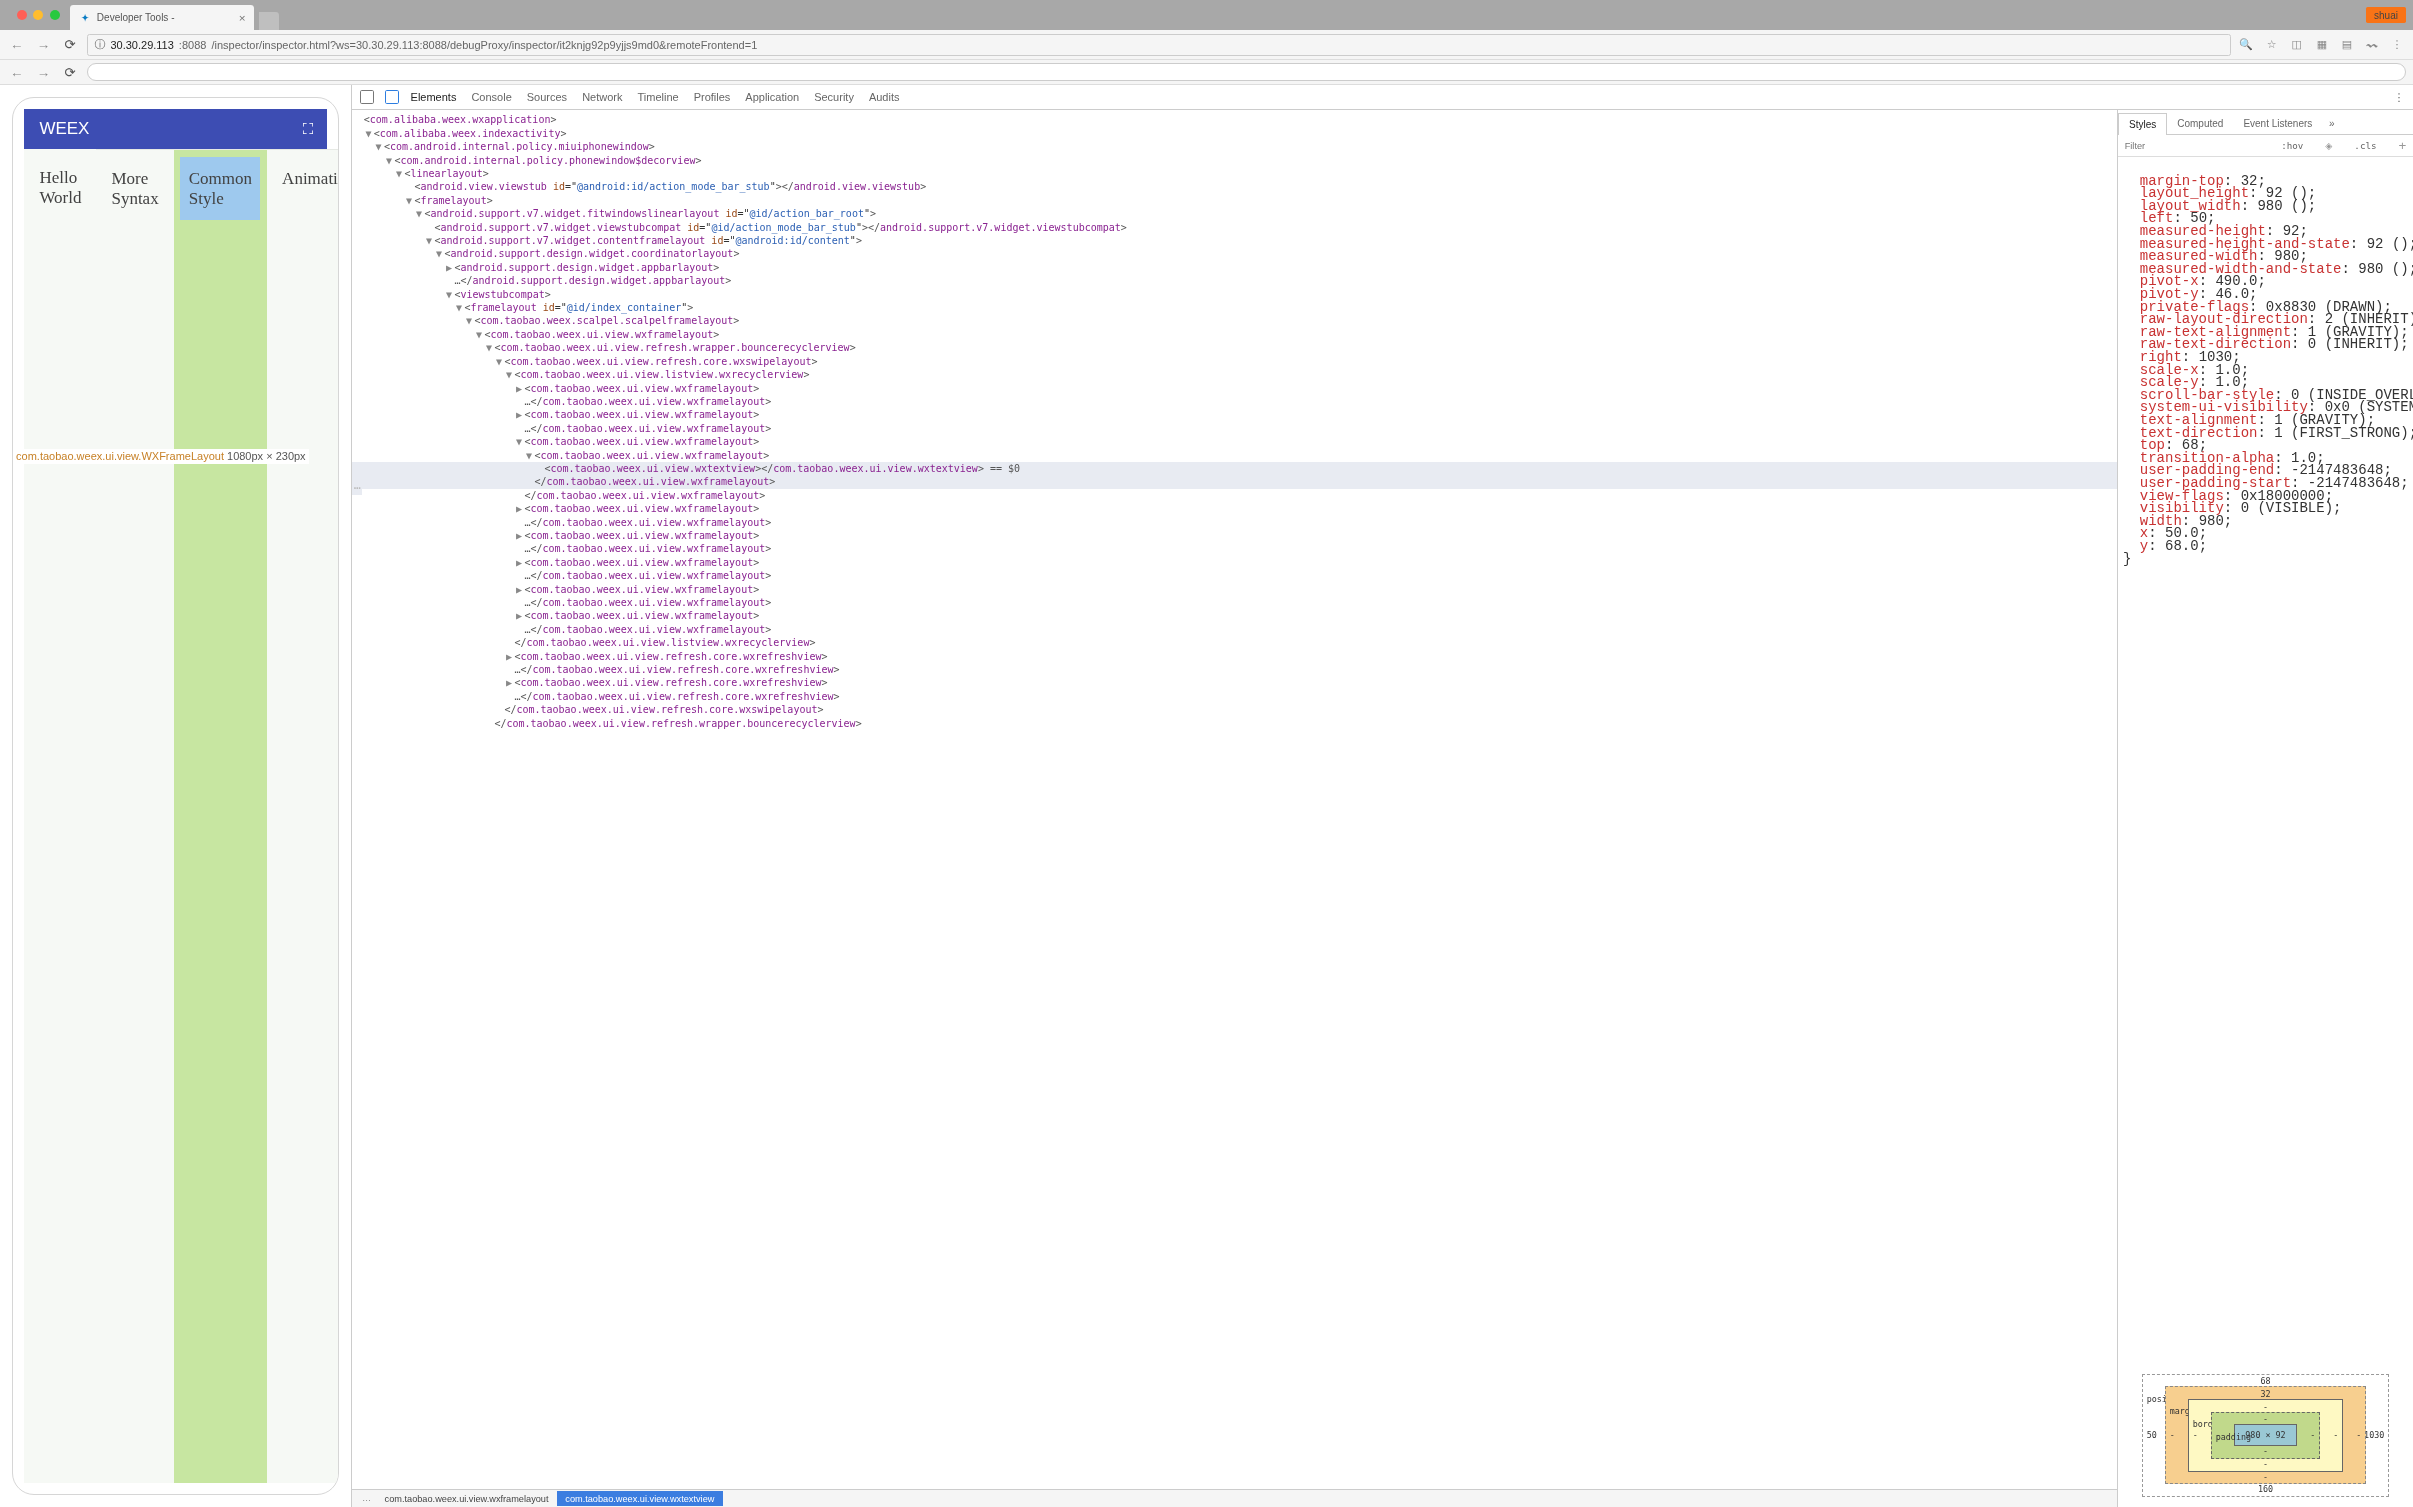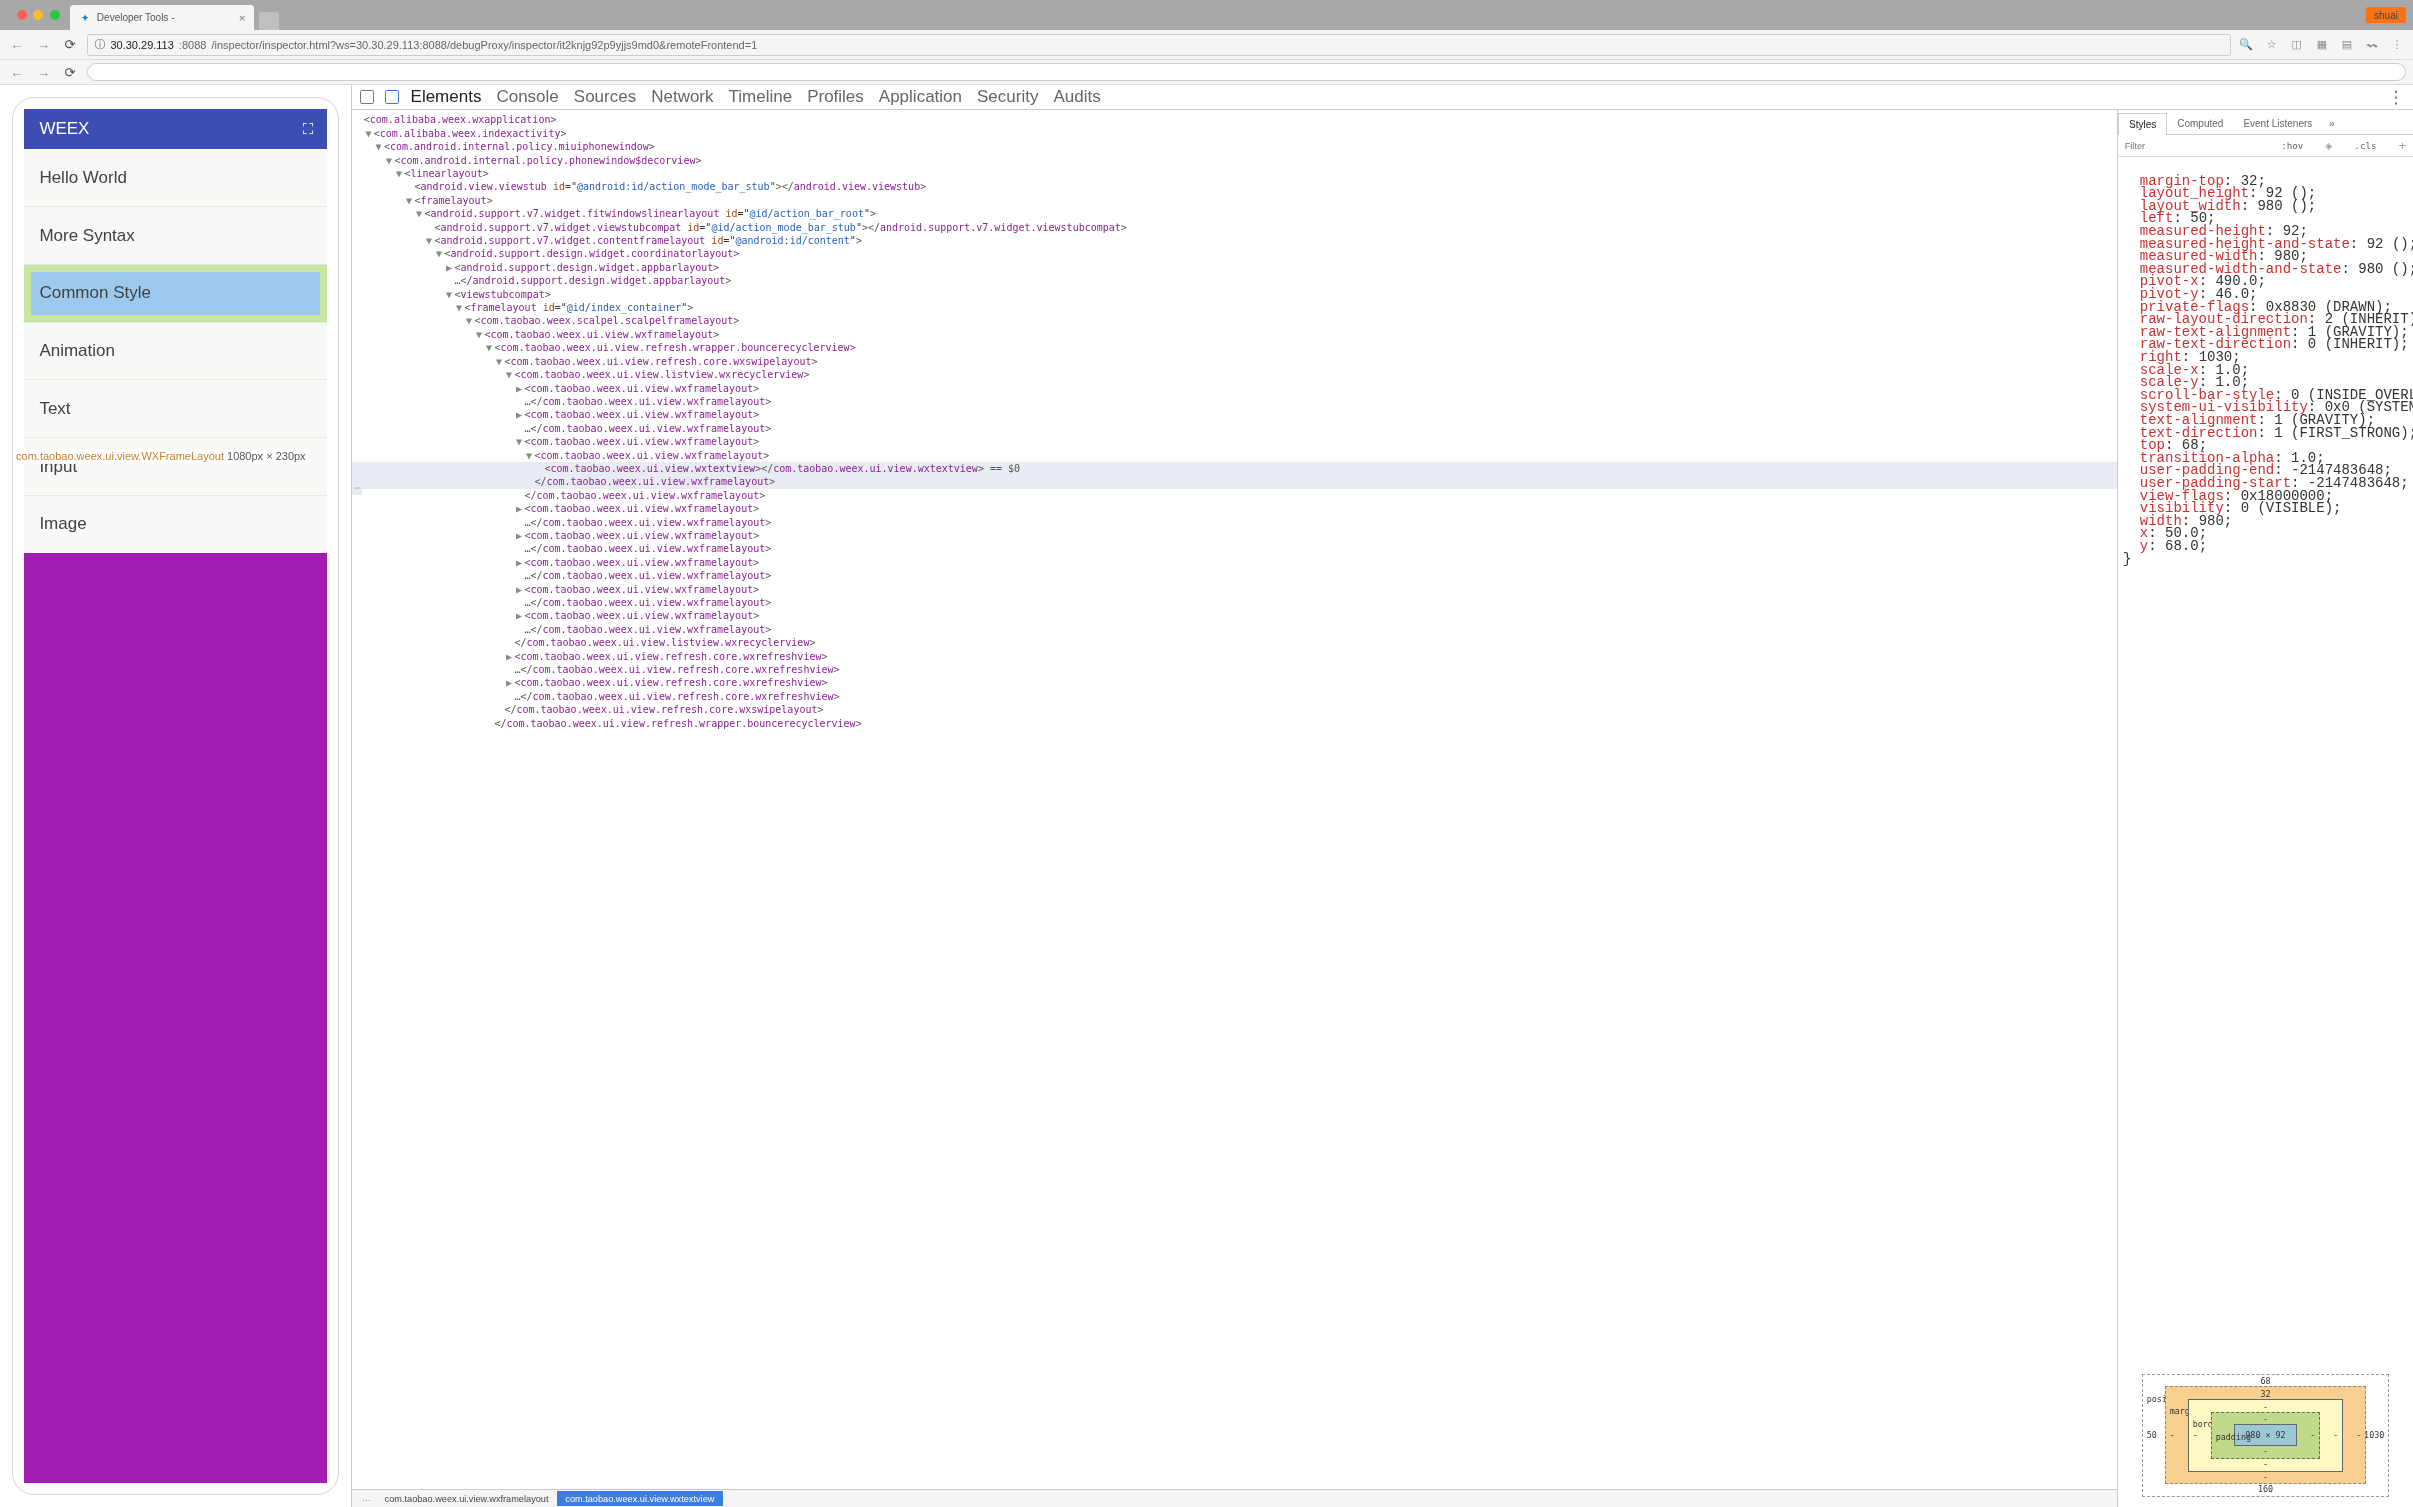--- a/index.html
+++ b/index.html
@@ -30,32 +30,32 @@
 
 
 .main-split { flex: 1; display: flex; min-height: 0; }
 
 
 .preview-col { width: 352px; border-right: 0.8px solid #ccc; background: #fff; padding: 11.7px; display: flex; }
 .device { flex: 1; border: 1.7px solid #d6d6d6; border-radius: 22px; background: #fff; display: flex; flex-direction: column; position: relative; overflow: hidden; }
 .device-inner { margin: 11.7px; flex: 1; display: flex; flex-direction: column; }
 .device-header { background: #3d4db3; color: #fff; height: 40px; display: flex; align-items: center; padding: 0 15px; font-size: 17px; justify-content: space-between; }
 .device-header .scan-icon { font-size: 15px; letter-spacing: -1.7px; }
-.device-list { flex: 1; background: #a21caf; display: flex; flex-direction: column; }
+.device-list { flex: 1; background: #404040; display: flex; flex-direction: row; font-family: Liberation Serif, serif; }
 .list-row { padding: 18.4px 15px; font-size: 17px; color: #424242; border-top: 0.8px solid #e6e9e4; background: #f6f9f5; }
 .list-row:first-child { border-top: none; }
 .list-row.selected-wrap { background: #c7e6a1; padding: 6.7px; }
 .list-row.selected-wrap .sel-inner { background: #9ec9ee; padding: 11.7px 8.4px; }
 .tooltip-strip { position: absolute; left: 0; top: 351px; background: #fff; padding: 1.7px 3.4px; font-size: 11px; }
 .tooltip-strip .cls { color: #c78127; }
 .tooltip-strip .dim { color: #555; }
 
 
 .devtools { flex: 1; display: flex; flex-direction: column; min-width: 0; }
-.dt-toolbar { height: 25px; border-bottom: 0.8px solid #ccc; display: flex; align-items: center; gap: 11.7px; padding: 0 8.4px; font-size: 17px; color: #666; }
+.dt-toolbar { height: 25px; border-bottom: 0.8px solid #ccc; display: flex; align-items: center; gap: 11.7px; padding: 0 8.4px; font-size: 11px; color: #666; }
 .dt-toolbar .tab-item { cursor: pointer; }
 .dt-toolbar .tab-item.active { color: #222; }
 .dt-toolbar .spacer { flex: 1; }
 .dt-toolbar .sq-icon { width: 13.4px; height: 13.4px; border: 0.8px solid #777; border-radius: 1.7px; }
 
 .dt-body { flex: 1; display: flex; min-height: 0; }
 
 
 .dom-col { flex: 1; display: flex; flex-direction: column; min-width: 0; border-right: 0.8px solid #ccc; }
 .dom-tree { flex: 1; overflow: auto; font-family: Menlo, Consolas, monospace; font-size: 10px; line-height: 13.4px; padding: 3.4px 0; white-space: nowrap; position: relative; }

